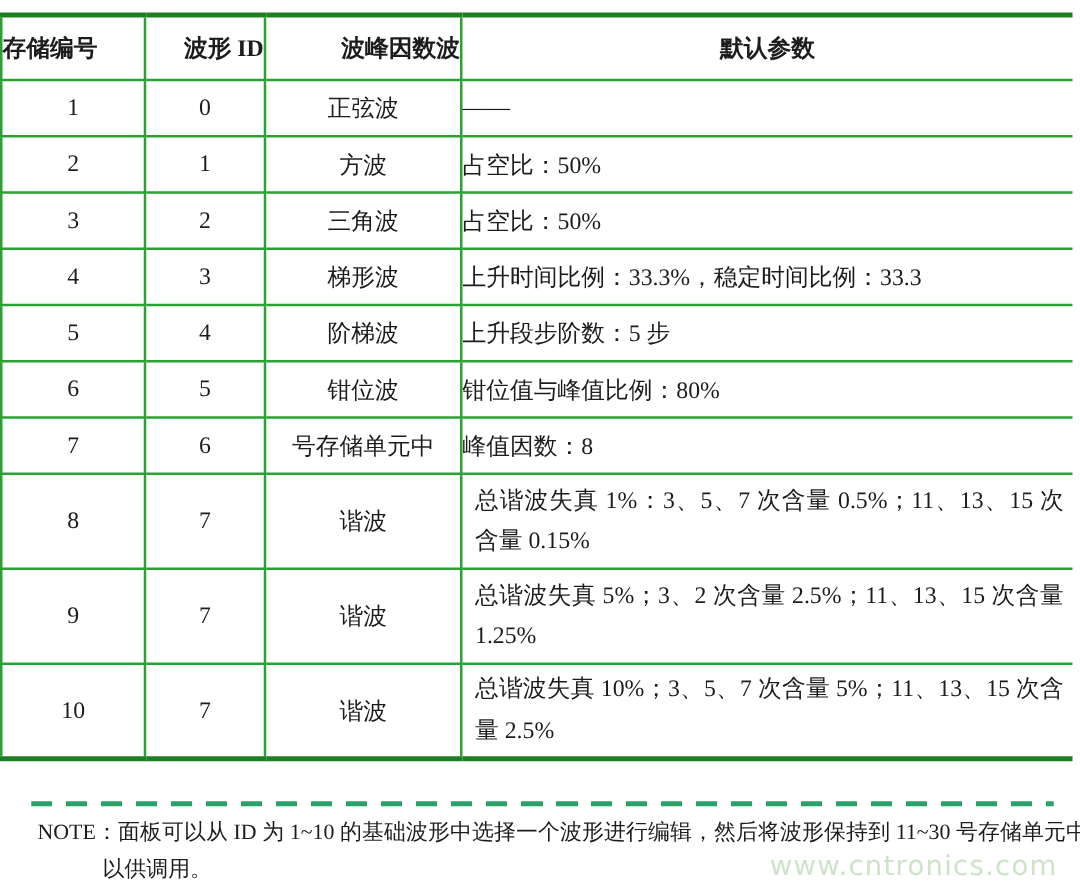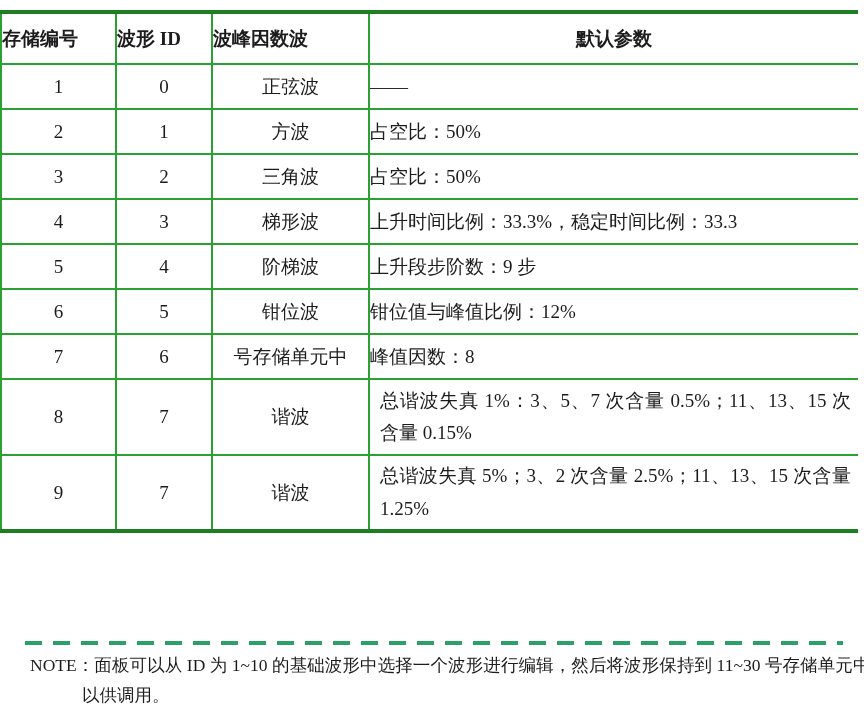--- a/index.html
+++ b/index.html
@@ -35,21 +35,21 @@
   table.wave thead tr{height:52px;margin-left:32px;}
   table.wave tbody tr{height:45px;}
   table.wave tbody tr.long{height:76px;}
   table.wave thead th{border-top:4px solid var(--border-dark);}
   table.wave tbody tr:last-child td{border-bottom:4px solid var(--border-dark);}
   table.wave th:last-child, table.wave td:last-child{border-right:none;}
 
   col.c1{width:115px;} col.c2{width:96px;} col.c3{width:157px;} col.c4{width:489px;}
 
   .h-storage{text-align:left;padding-left:13px;}
-  .h-id,.h-name{text-align:left;}
+  .h-id,.h-name{text-align:right;}
   .h-params{text-align:center;padding-left:50px;}
 
   td.c-no, td.c-id, td.c-name{text-align:center;}
   td.c-params{text-align:left;padding-left:50px;padding-right:4px;}
   td.c-params.long{
     padding-left:10px;padding-right:7px;
     text-align:justify;
     line-height:1.7;
     margin-left:20px;
   }
@@ -124,47 +124,54 @@
         <tr>
       <td class="c-no">4</td>
       <td class="c-id">3</td>
       <td class="c-name">梯形波</td>
       <td class="c-params">上升时间比例：33.3%，稳定时间比例：33.3</td>
     </tr>
         <tr>
       <td class="c-no">5</td>
       <td class="c-id">4</td>
       <td class="c-name">阶梯波</td>
-      <td class="c-params">上升段步阶数：9 步</td>
+      <td class="c-params">上升段步阶数：5 步</td>
     </tr>
         <tr>
       <td class="c-no">6</td>
       <td class="c-id">5</td>
       <td class="c-name">钳位波</td>
-      <td class="c-params">钳位值与峰值比例：12%</td>
+      <td class="c-params">钳位值与峰值比例：80%</td>
     </tr>
         <tr>
       <td class="c-no">7</td>
       <td class="c-id">6</td>
       <td class="c-name">号存储单元中</td>
       <td class="c-params">峰值因数：8</td>
     </tr>
         <tr class="long">
       <td class="c-no">8</td>
       <td class="c-id">7</td>
       <td class="c-name">谐波</td>
       <td class="c-params long">总谐波失真 1%：3、5、7 次含量 0.5%；11、13、15 次含量 0.15%</td>
     </tr>
         <tr class="long">
       <td class="c-no">9</td>
       <td class="c-id">7</td>
       <td class="c-name">谐波</td>
       <td class="c-params long">总谐波失真 5%；3、2 次含量 2.5%；11、13、15 次含量 1.25%</td>
     </tr>
+        <tr class="long">
+      <td class="c-no">10</td>
+      <td class="c-id">7</td>
+      <td class="c-name">谐波</td>
+      <td class="c-params long">总谐波失真 10%；3、5、7 次含量 5%；11、13、15 次含量 2.5%</td>
+    </tr>
       </tbody>
   </table>
 
   <div class="note-sep"></div>
 
   <p class="note"><span>NOTE：</span><span>面板可以从 ID 为 1~10 的基础波形中选择一个波形进行编辑，然后将波形保持到 11~30 号存储单元中，以供调用。</span></p>
 
+  <div class="watermark">www.cntronics.com</div>
 
 </div>
 
 </body></html>

